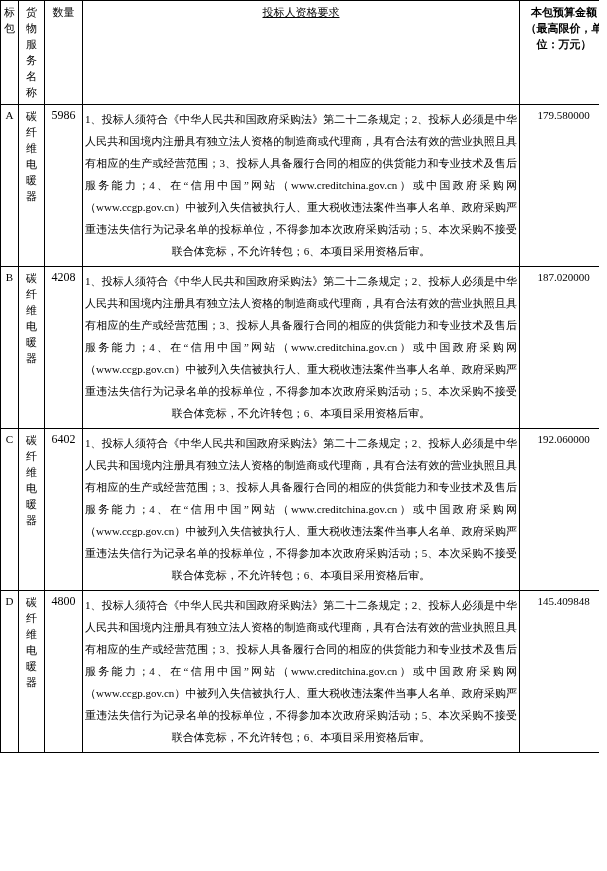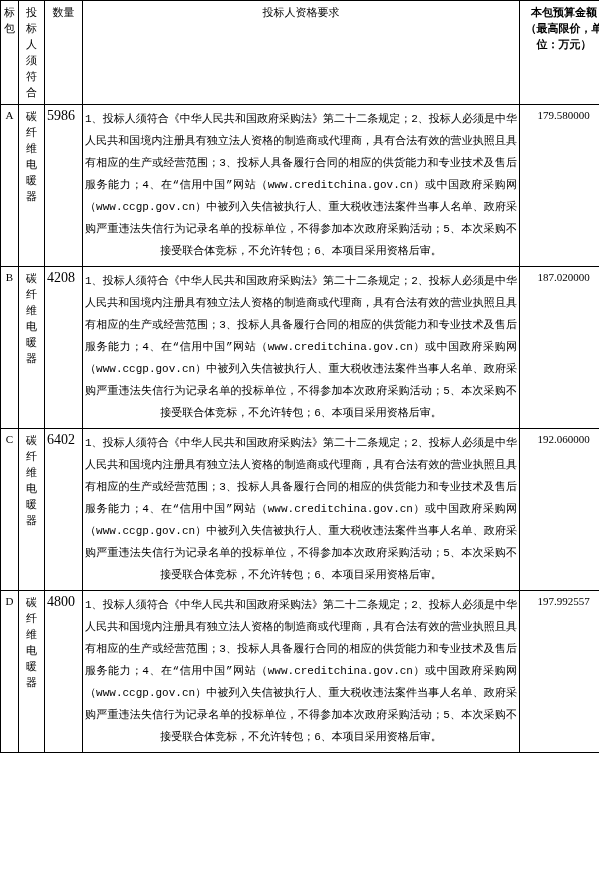--- a/index.html
+++ b/index.html
@@ -37,76 +37,76 @@
   col.c-req   { width: 437px; }
   col.c-budget{ width: 88px; }
 
   thead td {
     text-align: center;
     font-size: 11px;
     line-height: 16px;
   }
   thead td.req-head {
     vertical-align: top;
+    text-decoration: underline;
   }
   thead td.budget-head {
     text-align: center;
     padding-left: 3px;
     font-weight: bold;
   }
   td.pkg-cell {
     text-align: center;
     font-size: 11px;
     line-height: 15px;
   }
   td.goods-cell {
     text-align: center;
     font-size: 11px;
     line-height: 16px;
   }
   td.qty-cell {
-    text-align: left;
-    font-size: 14px;
+    text-align: center;
+    font-size: 12px;
     line-height: 15px;
     padding-left: 2px;
   }
   td.budget-cell {
     text-align: center;
     font-size: 11px;
     line-height: 15px;
     padding-left: 3px;
   }
   td.req-cell {
     text-align: justify;
     text-align-last: center;
     font-size: 11px;
     line-height: 22px;
     padding: 2px 5px 3px 5px;
   }
   .req-text {
     display: block;
-    font-family: Liberation Mono, monospace;
   }
 </style>
 </head>
 <body>
 
 <div class="sheet">
   <table class="bid-table">
     <colgroup>
       <col class="c-pkg">
       <col class="c-goods">
       <col class="c-qty">
       <col class="c-req">
       <col class="c-budget">
     </colgroup>
     <thead>
       <tr>
         <td>标包</td>
-        <td>投标人须符合</td>
+        <td>货物服务名称</td>
         <td>数量</td>
         <td class="req-head">投标人资格要求</td>
         <td class="budget-head">本包预算金额（最高限价，单位：万元）</td>
       </tr>
     </thead>
     <tbody>
       <tr>
         <td class="pkg-cell">A</td>
         <td class="goods-cell">碳纤维电暖器</td>
         <td class="qty-cell">5986</td>
@@ -133,17 +133,17 @@
           </td>
         <td class="budget-cell">192.060000</td>
       </tr>
       <tr>
         <td class="pkg-cell">D</td>
         <td class="goods-cell">碳纤维电暖器</td>
         <td class="qty-cell">4800</td>
         <td class="req-cell">
             <span class="req-text">1、投标人须符合《中华人民共和国政府采购法》第二十二条规定；2、投标人必须是中华人民共和国境内注册具有独立法人资格的制造商或代理商，具有合法有效的营业执照且具有相应的生产或经营范围；3、投标人具备履行合同的相应的供货能力和专业技术及售后服务能力；4、在“信用中国”网站（www.creditchina.gov.cn）或中国政府采购网（www.ccgp.gov.cn）中被列入失信被执行人、重大税收违法案件当事人名单、政府采购严重违法失信行为记录名单的投标单位，不得参加本次政府采购活动；5、本次采购不接受联合体竞标，不允许转包；6、本项目采用资格后审。</span>
           </td>
-        <td class="budget-cell">197.992557</td>
+        <td class="budget-cell">145.409848</td>
       </tr>
     </tbody>
   </table>
 </div>
 
 </body></html>

